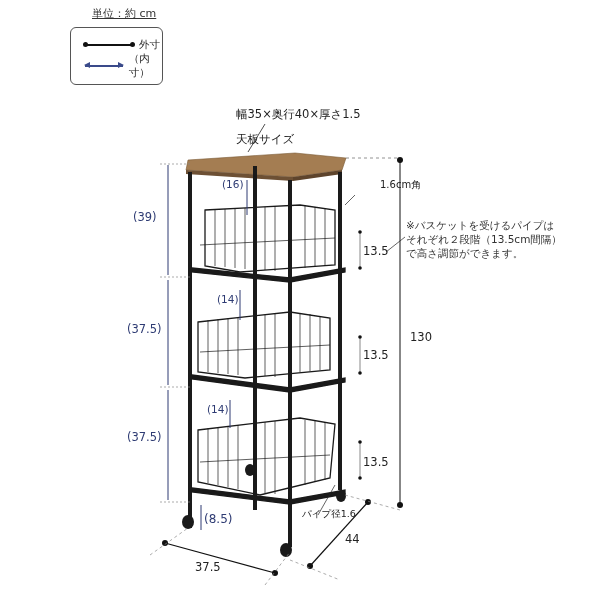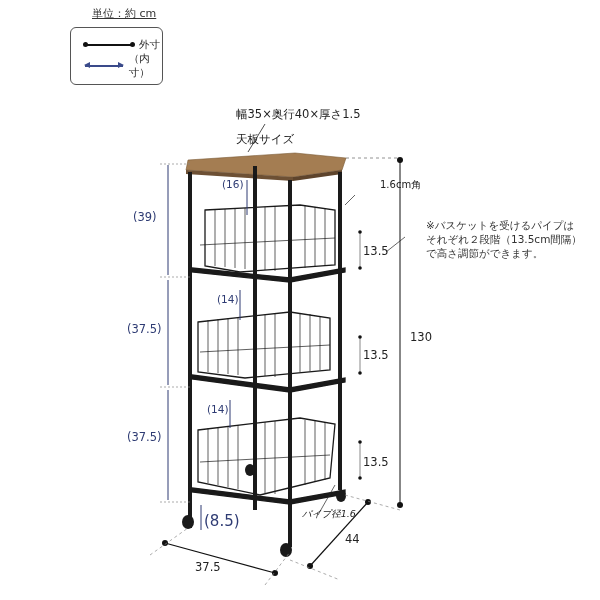--- a/index.html
+++ b/index.html
@@ -162,34 +162,34 @@
     <line x1="150" y1="555" x2="188" y2="528"></line>
     <line x1="265" y1="585" x2="290" y2="552"></line>
     <line x1="290" y1="560" x2="340" y2="580"></line>
     <line x1="345" y1="495" x2="400" y2="510"></line>
   </g>
 </svg>
 
 <div class="lbl" style="left:236px;top:92px;margin-top:40px;">天板サイズ</div>
 <div class="lbl" style="left:236px;top:107px;text-align:right;">幅35×奥行40×厚さ1.5</div>
 <div class="lbl" style="left:352px;top:178px;font-size:10px;margin-left:28px;">1.6cm角</div>
-<div class="abs note" style="left:406px;top:218px;margin-left:20px;">
+<div class="abs note" style="left:406px;top:218px;">
   <div>※バスケットを受けるパイプは</div>
   <div>それぞれ２段階（13.5cm間隔）</div>
   <div>で高さ調節ができます。</div>
 </div>
 <div class="lbl" style="left:410px;top:330px;">130</div>
 
 <div class="lbl inner" style="left:133px;top:210px;">(39)</div>
 <div class="lbl inner" style="left:127px;top:322px;">(37.5)</div>
 <div class="lbl inner" style="left:127px;top:430px;">(37.5)</div>
 <div class="lbl inner" style="left:222px;top:178px;font-size:10.5px;">(16)</div>
 <div class="lbl inner" style="left:217px;top:293px;font-size:10.5px;">(14)</div>
 <div class="lbl inner" style="left:207px;top:403px;font-size:10.5px;">(14)</div>
-<div class="lbl inner" style="left:204px;top:512px;font-size:15px;">(8.5)</div>
+<div class="lbl inner" style="left:204px;top:512px;font-size:12px;">(8.5)</div>
 
 <div class="lbl" style="left:363px;top:244px;">13.5</div>
 <div class="lbl" style="left:363px;top:348px;">13.5</div>
 <div class="lbl" style="left:363px;top:455px;">13.5</div>
 
-<div class="lbl" style="left:302px;top:508px;font-size:9.5px;font-style:italic;">パイプ径1.6</div>
+<div class="lbl" style="left:302px;top:508px;font-size:9.5px;">パイプ径1.6</div>
 <div class="lbl" style="left:195px;top:560px;">37.5</div>
 <div class="lbl" style="left:345px;top:532px;text-align:center;">44</div>
 
 </body></html>

